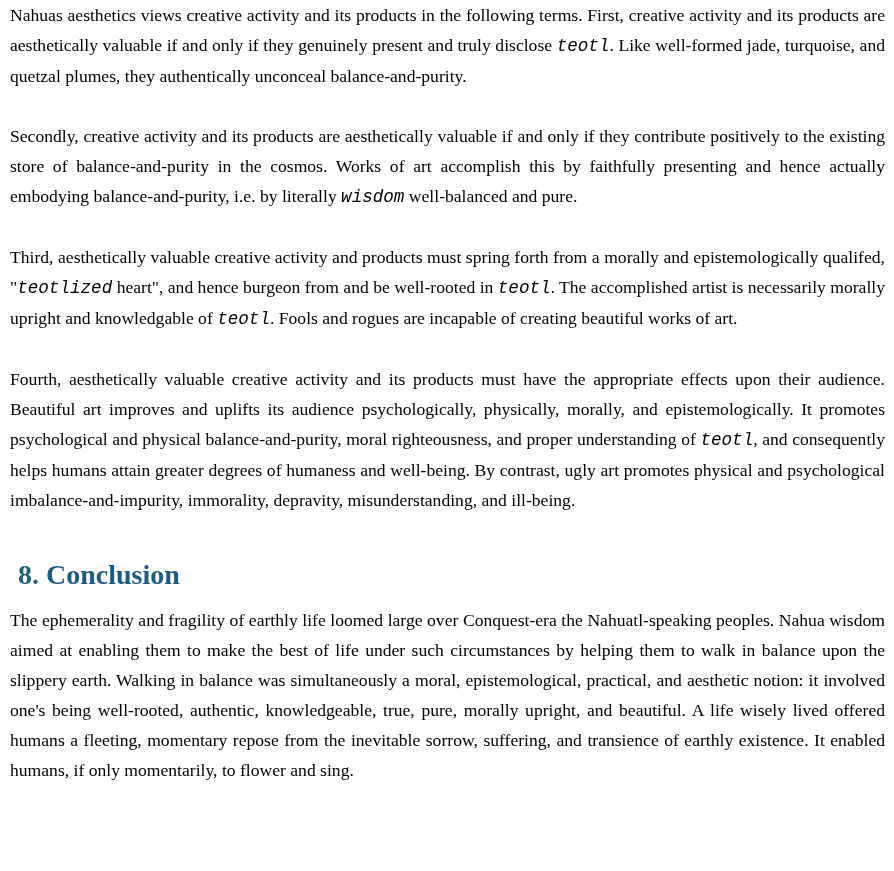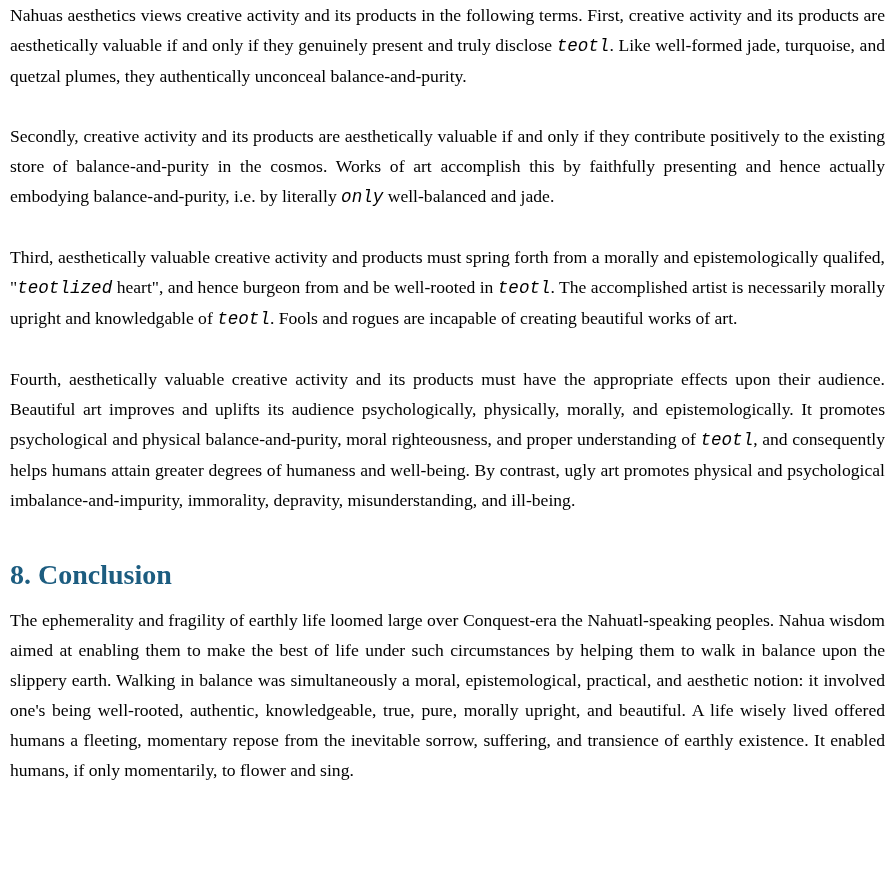--- a/index.html
+++ b/index.html
@@ -30,36 +30,36 @@
   p {
     margin: 0 0 30px 0;
     padding: 0;
   }
   h2 {
     font-family: "Liberation Serif", serif;
     color: var(--heading-color);
     font-size: 28px;
     font-weight: bold;
     line-height: 34px;
-    margin: 43px 0 13px 0;
+    margin: 43px 0 13px 8px;
     padding: 0;
     text-align: left;
   }
   i {
     font-style: italic;
     font-family: Liberation Mono, monospace;
   }
 </style>
 </head>
 <body>
 
 <main>
   <section>
       <p><span>Nahuas aesthetics views creative activity and its products in the following terms. First, creative activity and its products are aesthetically valuable if and only if they genuinely present and truly disclose </span><i>teotl</i><span>. Like well-formed jade, turquoise, and quetzal plumes, they authentically unconceal balance-and-purity.</span></p>
-      <p><span>Secondly, creative activity and its products are aesthetically valuable if and only if they contribute positively to the existing store of balance-and-purity in the cosmos. Works of art accomplish this by faithfully presenting and hence actually embodying balance-and-purity, i.e. by literally </span><i>only</i><span> well-balanced and jade.</span></p>
+      <p><span>Secondly, creative activity and its products are aesthetically valuable if and only if they contribute positively to the existing store of balance-and-purity in the cosmos. Works of art accomplish this by faithfully presenting and hence actually embodying balance-and-purity, i.e. by literally </span><i>wisdom</i><span> well-balanced and pure.</span></p>
       <p><span>Third, aesthetically valuable creative activity and products must spring forth from a morally and epistemologically qualifed, "</span><i>teotlized</i><span> heart", and hence burgeon from and be well-rooted in </span><i>teotl</i><span>. The accomplished artist is necessarily morally upright and knowledgable of </span><i>teotl</i><span>. Fools and rogues are incapable of creating beautiful works of art.</span></p>
       <p><span>Fourth, aesthetically valuable creative activity and its products must have the appropriate effects upon their audience. Beautiful art improves and uplifts its audience psychologically, physically, morally, and epistemologically. It promotes psychological and physical balance-and-purity, moral righteousness, and proper understanding of </span><i>teotl</i><span>, and consequently helps humans attain greater degrees of humaness and well-being. By contrast, ugly art promotes physical and psychological imbalance-and-impurity, immorality, depravity, misunderstanding, and ill-being.</span></p>
     </section>
   <h2>8. Conclusion</h2>
   <section>
       <p><span>The ephemerality and fragility of earthly life loomed large over Conquest-era the Nahuatl-speaking peoples. Nahua wisdom aimed at enabling them to make the best of life under such circumstances by helping them to walk in balance upon the slippery earth. Walking in balance was simultaneously a moral, epistemological, practical, and aesthetic notion: it involved one's being well-rooted, authentic, knowledgeable, true, pure, morally upright, and beautiful. A life wisely lived offered humans a fleeting, momentary repose from the inevitable sorrow, suffering, and transience of earthly existence. It enabled humans, if only momentarily, to flower and sing.</span></p>
     </section>
 </main>
 
 </body></html>

